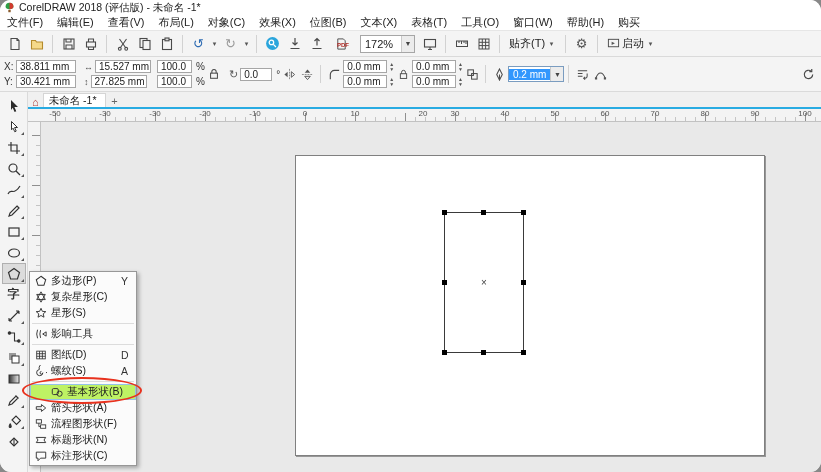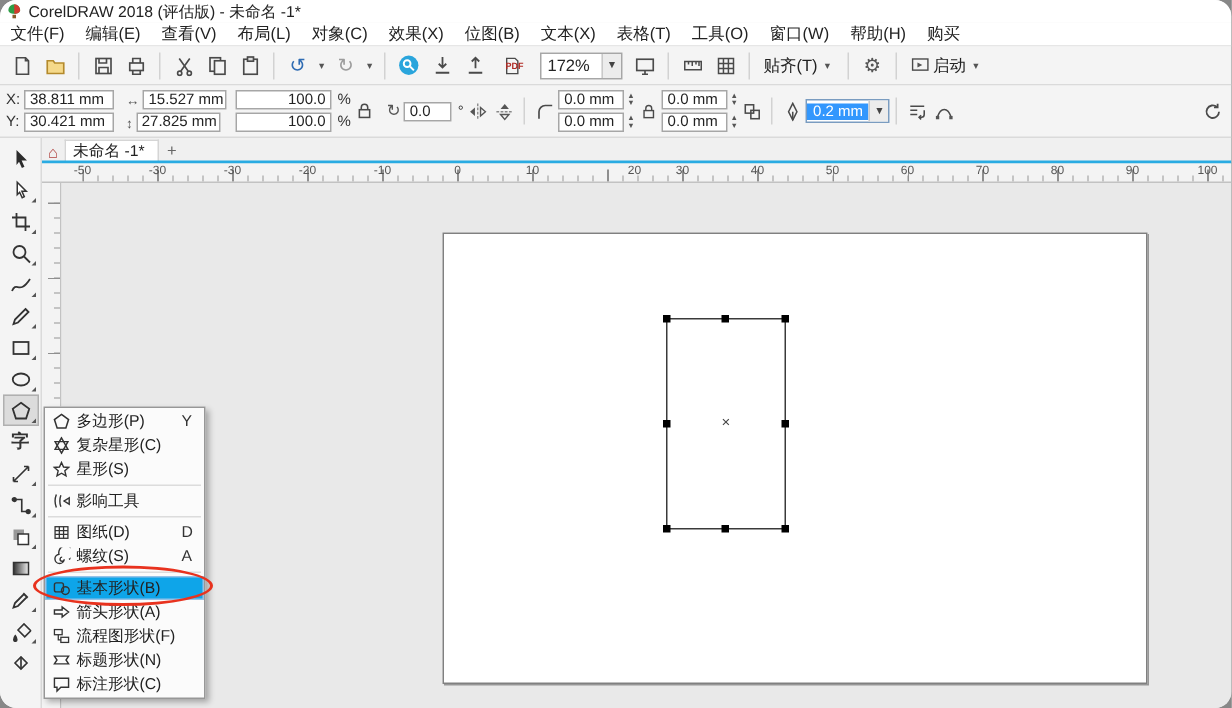--- a/index.html
+++ b/index.html
@@ -36,21 +36,21 @@
   
   .propbar { left:0; top:57px; width:821px; height:35px; background:#f4f4f4;
     border-bottom:1px solid #dadada; display:flex; align-items:center; padding-left:4px; }
   .pcol { display:flex; flex-direction:column; gap:2px; }
   .prow { display:flex; align-items:center; gap:2px; }
   .plabel { font-size:10px; width:10px; color:#333; }
   .field { background:#fff; border:1px solid #a6a6a6; font-size:10px; height:13px;
     line-height:12px; padding:0 3px; white-space:nowrap; }
   .f-xy { width:60px; }
   .f-size { width:56px; }
-  .f-scale { width:64px;text-align:right; }
+  .f-scale { width:35px; }
   .f-ang { width:32px; }
   .f-corner { width:44px; }
   .spin { display:flex; flex-direction:column; justify-content:center; }
   .spin span { font-size:5px; line-height:5px; color:#555; }
   .suffix { font-size:10px; color:#333; margin-left:2px; }
   .pbtn { width:18px; height:18px; display:flex; align-items:center; justify-content:center; border:1px solid transparent; }
   .outline-combo { display:flex; align-items:center; border:1px solid #7a9cc0; background:#fff; height:16px; }
   .outline-combo .sel { background:#3297fd; color:#fff; font-size:10px; padding:0 4px; }
   .outline-combo .cbtn { width:13px; height:100%; background:#ececec; border-left:1px solid #c9c9c9;
      display:flex; align-items:center; justify-content:center; font-size:7px; color:#444; }
@@ -103,21 +103,21 @@
   .h-tl{left:-3px;top:-3px;} .h-tm{left:50%;margin-left:-3px;top:-3px;} .h-tr{right:-3px;top:-3px;}
   .h-ml{left:-3px;top:50%;margin-top:-3px;} .h-mr{right:-3px;top:50%;margin-top:-3px;}
   .h-bl{left:-3px;bottom:-3px;} .h-bm{left:50%;margin-left:-3px;bottom:-3px;} .h-br{right:-3px;bottom:-3px;}
   .cmark { position:absolute; left:50%; top:50%; transform:translate(-50%,-55%);
     font-size:10px; color:#444; }
 
   
   .flyout { left:29px; top:271px; width:108px; background:#fbfbfb;
     border:1px solid #979797; box-shadow:2px 2px 4px rgba(0,0,0,.3); z-index:50; padding:1px 0; }
   .fi { height:16px; display:flex; align-items:center; padding-right:3px; border:1px solid transparent; }
-  .fi.hl { background:#0ea5e9; border-color:#94c2e8; }
+  .fi.hl { background:#bef264; border-color:#94c2e8;padding-left:16px; }
   .ficon { width:20px; flex:none; display:flex; justify-content:center; }
   .flabel { flex:1; white-space:nowrap; font-size:10.5px; }
   .fkey { width:11px; font-size:10.5px; color:#333; }
   .fsep { height:1px; background:#dcdcdc; margin:2px 2px; }
 
   .red-ellipse { left:22px; top:377px; width:120px; height:27px;
     border:2px solid #e8321e; border-radius:50%; z-index:60; pointer-events:none; }
 </style>
 </head>
 <body>

